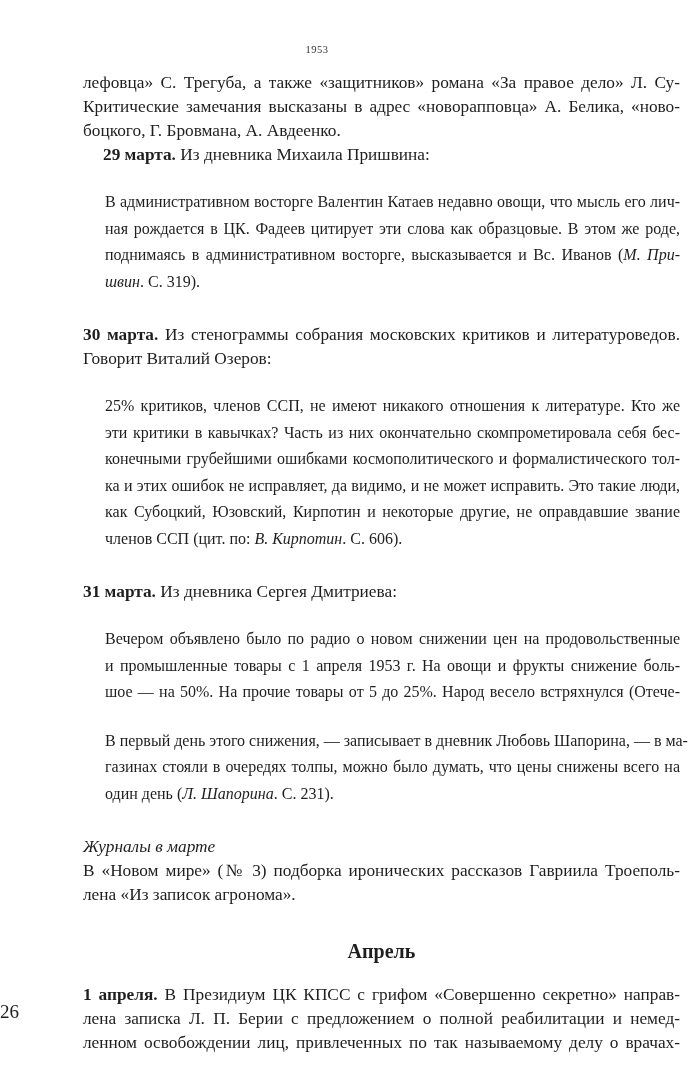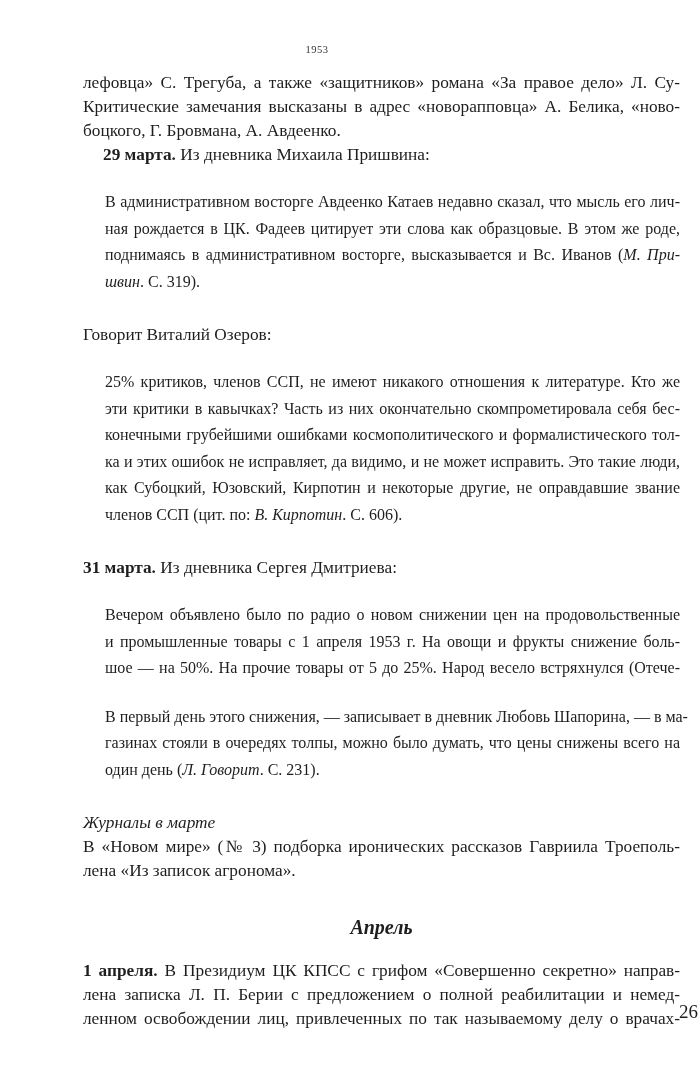--- a/index.html
+++ b/index.html
@@ -52,31 +52,30 @@
     .quote .line {
       font-size: 16px;
       line-height: 26.5px;
     }
     .b { font-weight: bold; }
     .i { font-style: italic; }
     .gap-md { height: 22px; }
     .gap-lg { height: 28px; }
     .section-heading {
       text-align: center;
-      font-style: italic;
       font-size: 20px;
       line-height: 28px;
       margin: 0;
     }
     .page-number {
       position: absolute;
       top: 1001px;
       left: 0;
       width: 698px;
-      text-align: right;
+      text-align: left;
       font-size: 19px;
       color: #1e1e1e;
     }
   </style>
 </head>
 <body>
 
 <div class="running-head">1953</div>
 
 <div class="page">
@@ -84,30 +83,31 @@
   <div>
     <span class="line">лефовца» С. Трегуба, а также «защитников» романа «За правое дело» Л. Су-</span>
     <span class="line">Критические замечания высказаны в адрес «новорапповца» А. Белика, «ново-</span>
     <span class="line last">боцкого, Г. Бровмана, А. Авдеенко.</span>
   </div>
 
   <div>
     <span class="line last para-indent"><span class="b">29 марта.</span><span> Из дневника Михаила Пришвина:</span></span>
     <div class="gap-md"></div>
     <div class="quote">
-      <span class="line">В административном восторге Авдеенко Катаев недавно сказал, что мысль его лич-</span>
+      <span class="line">В административном восторге Валентин Катаев недавно овощи, что мысль его лич-</span>
       <span class="line">ная рождается в ЦК. Фадеев цитирует эти слова как образцовые. В этом же роде,</span>
       <span class="line"><span>поднимаясь в административном восторге, высказывается и Вс. Иванов (</span><span class="i">М. При-</span></span>
       <span class="line last"><span class="i">швин</span><span>. С. 319).</span></span>
     </div>
   </div>
 
   <div class="gap-lg"></div>
 
   <div>
+    <span class="line"><span class="b">30 марта.</span><span> Из стенограммы собрания московских критиков и литературоведов.</span></span>
     <span class="line last">Говорит Виталий Озеров:</span>
     <div class="gap-md"></div>
     <div class="quote">
       <span class="line">25% критиков, членов ССП, не имеют никакого отношения к литературе. Кто же</span>
       <span class="line">эти критики в кавычках? Часть из них окончательно скомпрометировала себя бес-</span>
       <span class="line">конечными грубейшими ошибками космополитического и формалистического тол-</span>
       <span class="line">ка и этих ошибок не исправляет, да видимо, и не может исправить. Это такие люди,</span>
       <span class="line">как Субоцкий, Юзовский, Кирпотин и некоторые другие, не оправдавшие звание</span>
       <span class="line last"><span>членов ССП (цит. по: </span><span class="i">В. Кирпотин</span><span>. С. 606).</span></span>
     </div>
@@ -120,21 +120,21 @@
     <div class="gap-md"></div>
     <div class="quote">
       <span class="line">Вечером объявлено было по радио о новом снижении цен на продовольственные</span>
       <span class="line">и промышленные товары с 1 апреля 1953 г. На овощи и фрукты снижение боль-</span>
       <span class="line">шое — на 50%. На прочие товары от 5 до 25%. Народ весело встряхнулся (Отече-</span>
     </div>
     <div class="gap-md"></div>
     <div class="quote">
       <span class="line">В первый день этого снижения, — записывает в дневник Любовь Шапорина, — в ма-</span>
       <span class="line">газинах стояли в очередях толпы, можно было думать, что цены снижены всего на</span>
-      <span class="line last"><span>один день (</span><span class="i">Л. Говорит</span><span>. С. 231).</span></span>
+      <span class="line last"><span>один день (</span><span class="i">Л. Шапорина</span><span>. С. 231).</span></span>
     </div>
   </div>
 
   <div class="gap-lg"></div>
 
   <div>
     <span class="line last i">Журналы в марте</span>
     <span class="line">В «Новом мире» (№ 3) подборка иронических рассказов Гавриила Троеполь-</span>
     <span class="line last">лена «Из записок агронома».</span>
   </div>

